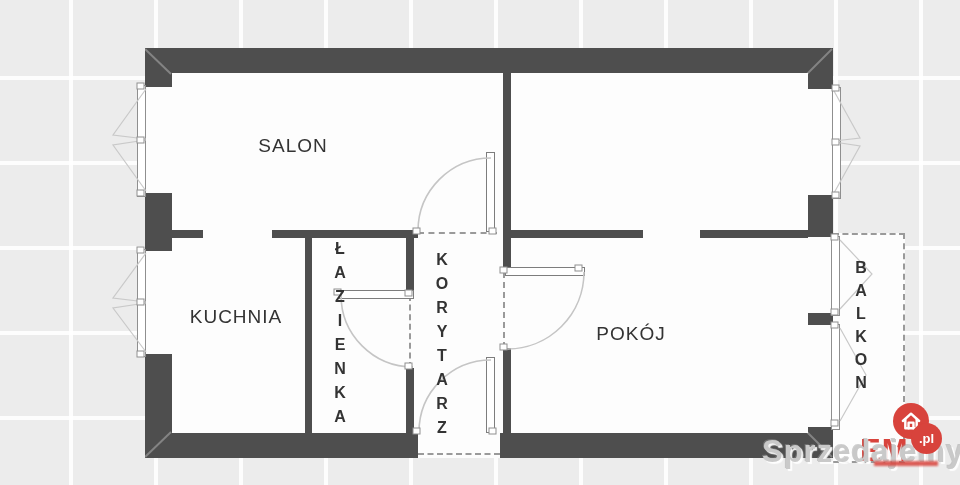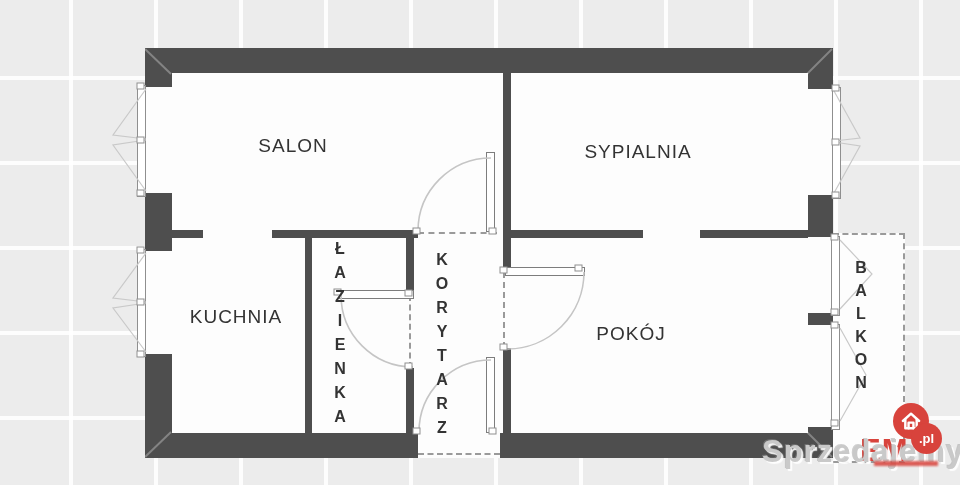--- a/index.html
+++ b/index.html
@@ -129,21 +129,20 @@
     </g>
     <g stroke="rgba(255,255,255,0.3)" stroke-width="2">
       <line x1="145" y1="49" x2="171" y2="74"></line>
       <line x1="832" y1="49" x2="807" y2="74"></line>
       <line x1="145" y1="457" x2="171" y2="432"></line>
       <line x1="832" y1="457" x2="807" y2="432"></line>
     </g>
   </svg>
 
   <div class="lbl" style="left:213px;top:135px;width:160px;">SALON</div>
-  <div class="lbl" style="left:558px;top:141px;width:160px;">SYPIALNIA</div>
   <div class="lbl" style="left:551px;top:323px;width:160px;">POKÓJ</div>
   <div class="lbl" style="left:156px;top:306px;width:160px;">KUCHNIA</div>
   <div class="vlbl" style="left:330px;top:237px;">
       <div>Ł</div>
       <div>A</div>
       <div>Z</div>
       <div>I</div>
       <div>E</div>
       <div>N</div>
       <div>K</div>

